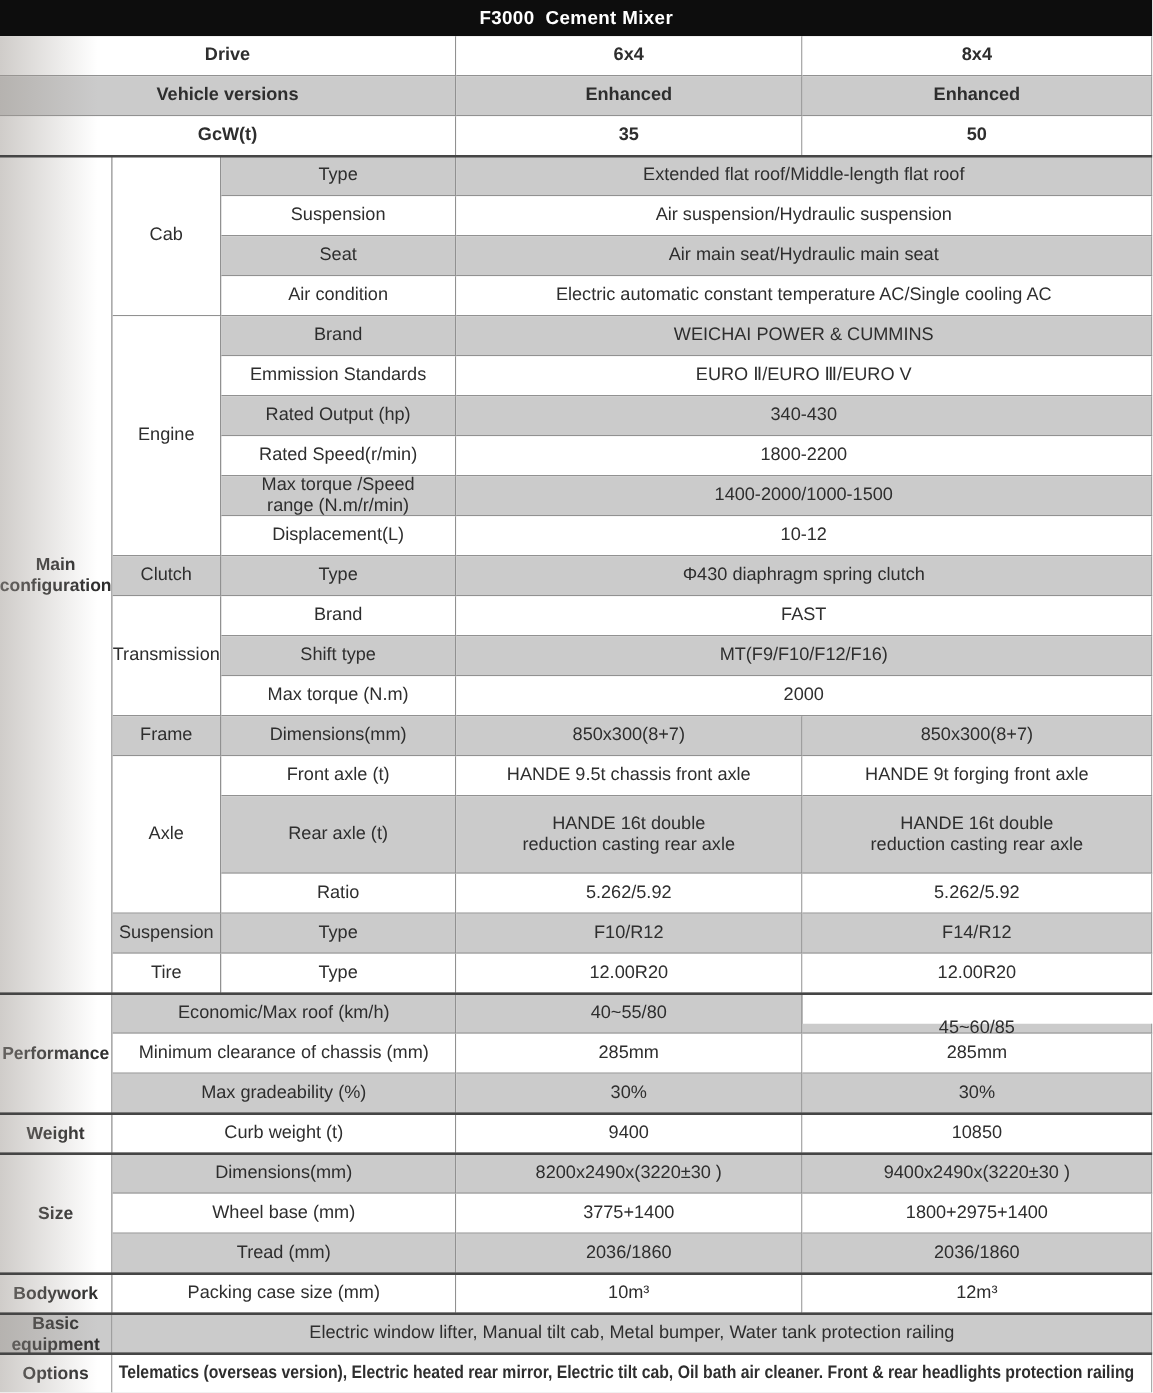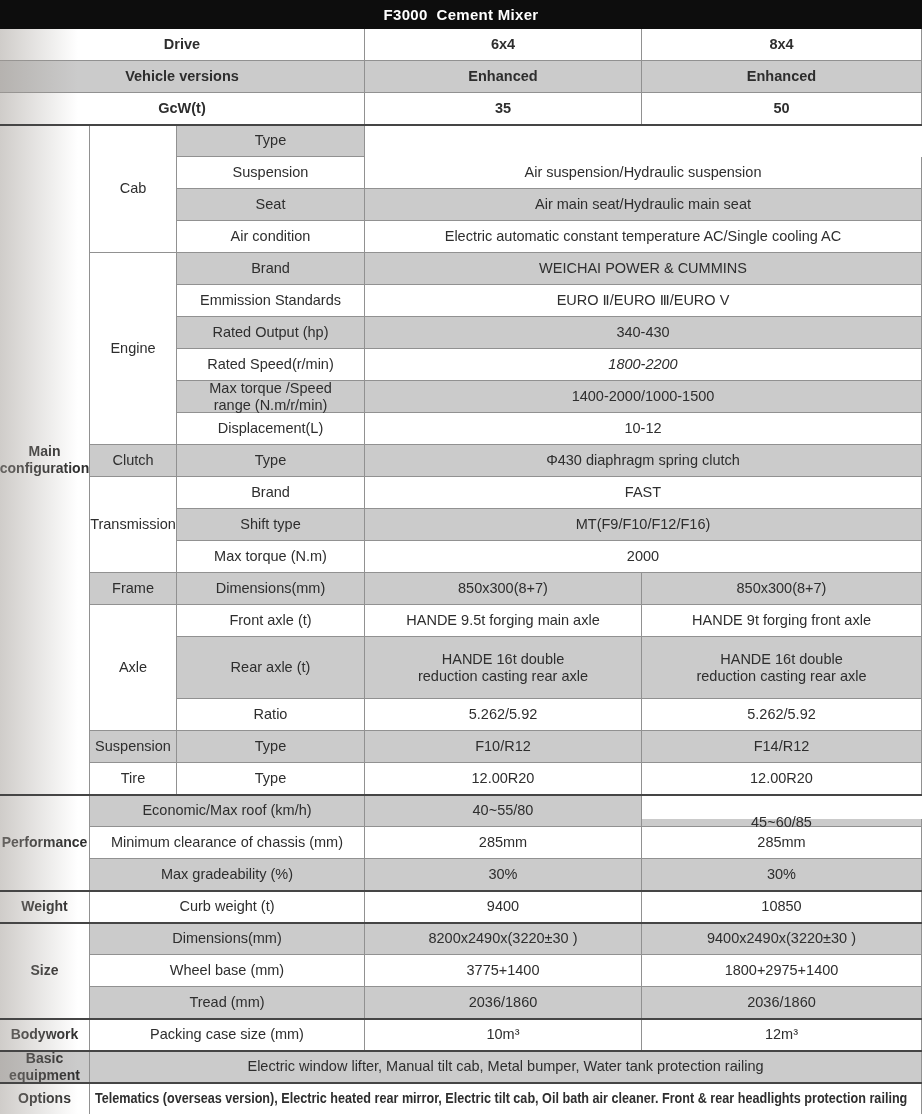--- a/index.html
+++ b/index.html
@@ -62,35 +62,36 @@
 <div class="c bold" style="grid-area: 2 / 1 / auto / 4;">Drive</div>
     <div class="c bold val" style="grid-area: 2 / 4 / auto / 5;">6x4</div>
     <div class="c bold val" style="grid-area: 2 / 5 / auto / 6;">8x4</div>
     <div class="c bold shade" style="grid-area: 3 / 1 / auto / 4;">Vehicle versions</div>
     <div class="c bold val shade" style="grid-area: 3 / 4 / auto / 5;">Enhanced</div>
     <div class="c bold val shade" style="grid-area: 3 / 5 / auto / 6;">Enhanced</div>
     <div class="c bold" style="grid-area: 4 / 1 / auto / 4;">GcW(t)</div>
     <div class="c bold val" style="grid-area: 4 / 4 / auto / 5;">35</div>
     <div class="c bold val" style="grid-area: 4 / 5 / auto / 6;">50</div>
     <div class="c attr shade" style="grid-area: 5 / 3 / auto / 4;">Type</div>
+    <div class="c val shade" style="grid-area: 5 / 4 / auto / 6;">Extended flat roof/Middle-length flat roof</div>
     <div class="c attr" style="grid-area: 6 / 3 / auto / 4;">Suspension</div>
     <div class="c attr shade" style="grid-area: 7 / 3 / auto / 4;">Seat</div>
     <div class="c val" style="grid-area: 6 / 4 / auto / 6;">Air suspension/Hydraulic suspension</div>
     <div class="c val shade" style="grid-area: 7 / 4 / auto / 6;">Air main seat/Hydraulic main seat</div>
     <div class="c attr" style="grid-area: 8 / 3 / auto / 4;">Air condition</div>
     <div class="c val" style="grid-area: 8 / 4 / auto / 6;">Electric automatic constant temperature AC/Single cooling AC</div>
     <div class="c grp-label" style="grid-area: 5 / 2 / span 4 / 3;">Cab</div>
     <div class="c attr shade" style="grid-area: 9 / 3 / auto / 4;">Brand</div>
     <div class="c val shade" style="grid-area: 9 / 4 / auto / 6;">WEICHAI POWER &amp; CUMMINS</div>
     <div class="c attr" style="grid-area: 10 / 3 / auto / 4;">Emmission Standards</div>
     <div class="c val" style="grid-area: 10 / 4 / auto / 6;">EURO Ⅱ/EURO Ⅲ/EURO V</div>
     <div class="c attr shade" style="grid-area: 11 / 3 / auto / 4;">Rated Output (hp)</div>
     <div class="c val shade" style="grid-area: 11 / 4 / auto / 6;">340-430</div>
     <div class="c attr" style="grid-area: 12 / 3 / auto / 4;">Rated Speed(r/min)</div>
-    <div class="c val" style="grid-area: 12 / 4 / auto / 6; font-style: italic;">1800-2200</div>
+    <div class="c val" style="grid-area: 12 / 4 / auto / 6;">1800-2200</div>
     <div class="c attr shade" style="grid-area: 13 / 3 / auto / 4;">Max torque /Speed
 range (N.m/r/min)</div>
     <div class="c val shade" style="grid-area: 13 / 4 / auto / 6;">1400-2000/1000-1500</div>
     <div class="c attr" style="grid-area: 14 / 3 / auto / 4;">Displacement(L)</div>
     <div class="c val" style="grid-area: 14 / 4 / auto / 6;">10-12</div>
     <div class="c grp-label" style="grid-area: 9 / 2 / span 6 / 3;">Engine</div>
     <div class="c attr shade" style="grid-area: 15 / 3 / auto / 4;">Type</div>
     <div class="c val shade" style="grid-area: 15 / 4 / auto / 6;">Φ430 diaphragm spring clutch</div>
     <div class="c grp-label shade" style="grid-area: 15 / 2 / auto / 3;">Clutch</div>
     <div class="c attr" style="grid-area: 16 / 3 / auto / 4;">Brand</div>
@@ -98,21 +99,21 @@
     <div class="c attr shade" style="grid-area: 17 / 3 / auto / 4;">Shift type</div>
     <div class="c val shade" style="grid-area: 17 / 4 / auto / 6;">MT(F9/F10/F12/F16)</div>
     <div class="c attr" style="grid-area: 18 / 3 / auto / 4;">Max torque (N.m)</div>
     <div class="c val" style="grid-area: 18 / 4 / auto / 6;">2000</div>
     <div class="c grp-label" style="grid-area: 16 / 2 / span 3 / 3;">Transmission</div>
     <div class="c attr shade" style="grid-area: 19 / 3 / auto / 4;">Dimensions(mm)</div>
     <div class="c val shade" style="grid-area: 19 / 4 / auto / 5;">850x300(8+7)</div>
     <div class="c val shade" style="grid-area: 19 / 5 / auto / 6;">850x300(8+7)</div>
     <div class="c grp-label shade" style="grid-area: 19 / 2 / auto / 3;">Frame</div>
     <div class="c attr" style="grid-area: 20 / 3 / auto / 4;">Front axle (t)</div>
-    <div class="c val" style="grid-area: 20 / 4 / auto / 5;">HANDE 9.5t forging main axle</div>
+    <div class="c val" style="grid-area: 20 / 4 / auto / 5;">HANDE 9.5t chassis front axle</div>
     <div class="c val" style="grid-area: 20 / 5 / auto / 6;">HANDE 9t forging front axle</div>
     <div class="c attr shade" style="grid-area: 21 / 3 / auto / 4;">Rear axle (t)</div>
     <div class="c val shade" style="grid-area: 21 / 4 / auto / 5;">HANDE 16t double
 reduction casting rear axle</div>
     <div class="c val shade" style="grid-area: 21 / 5 / auto / 6;">HANDE 16t double
 reduction casting rear axle</div>
     <div class="c attr" style="grid-area: 22 / 3 / auto / 4;">Ratio</div>
     <div class="c val" style="grid-area: 22 / 4 / auto / 5;">5.262/5.92</div>
     <div class="c val" style="grid-area: 22 / 5 / auto / 6;">5.262/5.92</div>
     <div class="c grp-label" style="grid-area: 20 / 2 / span 3 / 3;">Axle</div>

